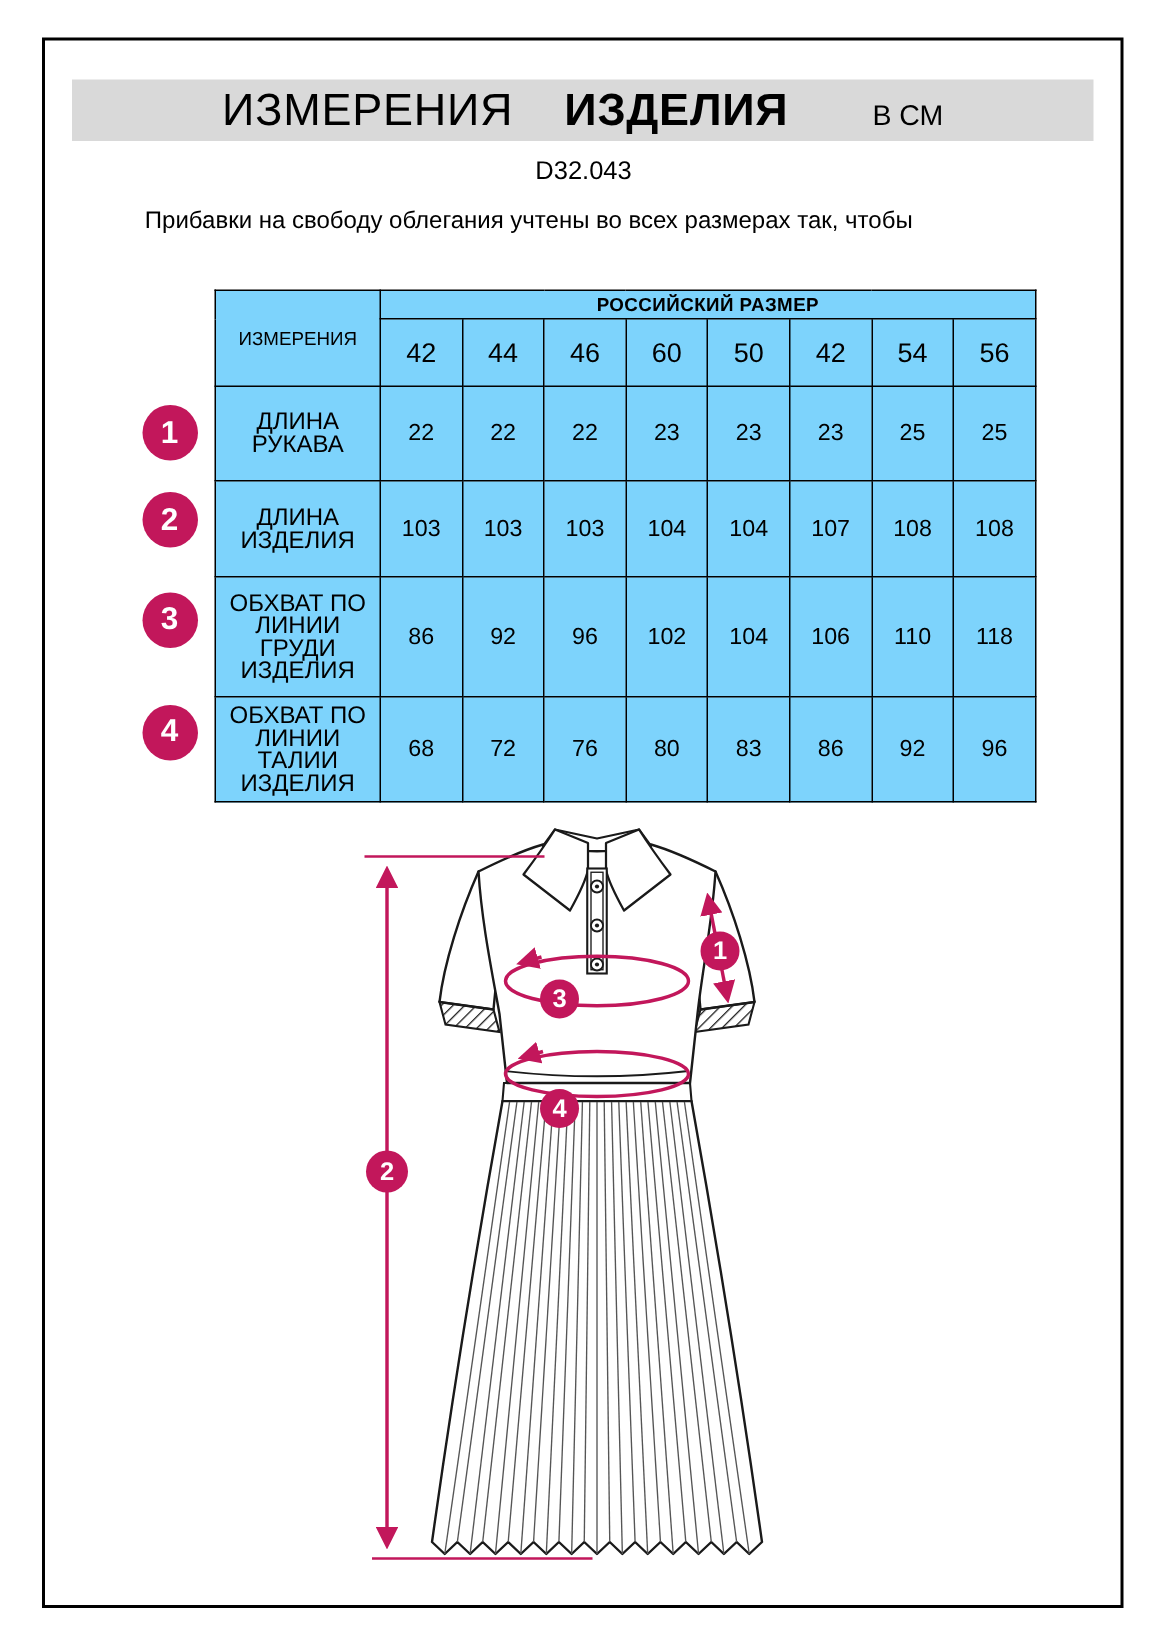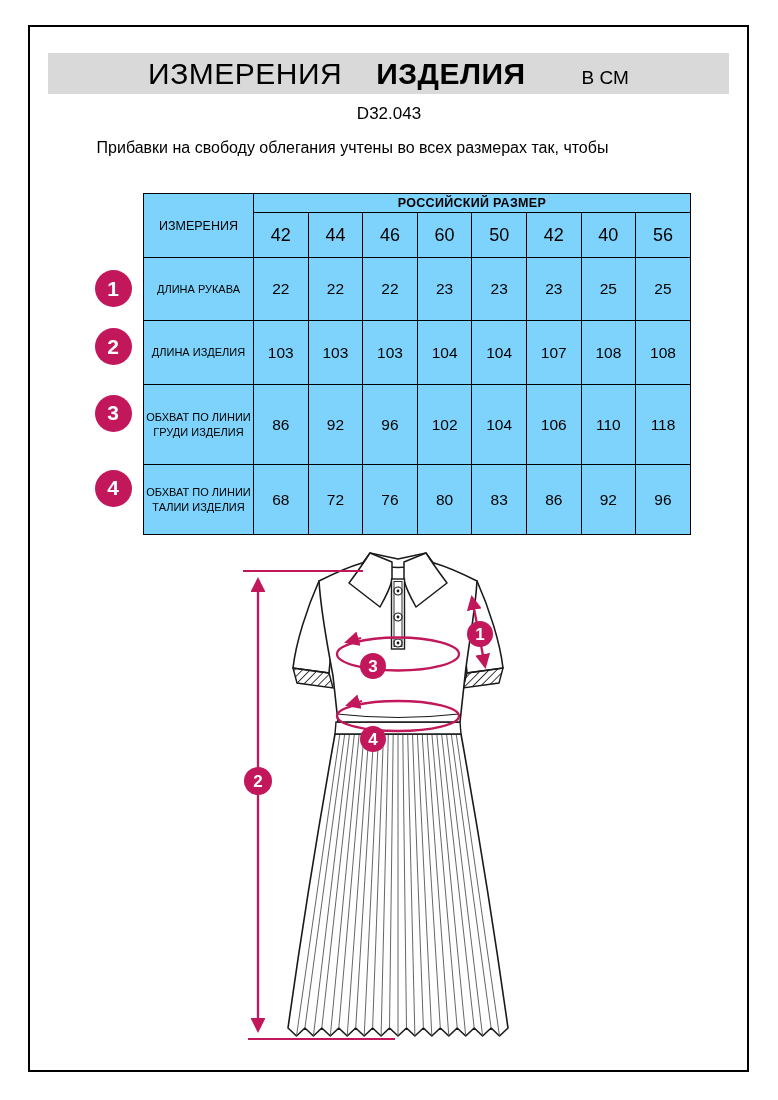--- a/index.html
+++ b/index.html
@@ -31,21 +31,21 @@
     position:absolute;left:143px;top:193px;width:547px;
     border-collapse:collapse;table-layout:fixed;
   }
   .size-table th,.size-table td{
     border:1.5px solid #000;text-align:center;vertical-align:middle;
     padding:0;background:#7dd3fc;
   }
   .measure-col-header{font-size:12.5px;font-weight:normal;}
   .size-group-header{font-size:12.5px;font-weight:bold;letter-spacing:.3px;}
   .size-col-header{font-size:18px;font-weight:normal;}
-  .row-label{font-size:11px;line-height:15px;font-weight:normal;padding:0 8px;}
+  .row-label{font-size:16px;line-height:15px;font-weight:normal;padding:0 8px;}
   .value-cell{font-size:15.5px;}
   .marker{
     position:absolute;width:37px;height:37px;border-radius:50%;
     background:#c2175b;color:#fff;font-size:21px;font-weight:bold;
     display:flex;align-items:center;justify-content:center;
   }
   .diagram{position:absolute;left:235px;top:550px;width:290px;height:520px;}
   .diagram svg{display:block;width:290px;height:520px;}
 </style>
 </head>
@@ -82,21 +82,21 @@
         <th rowspan="2" class="measure-col-header">ИЗМЕРЕНИЯ</th>
         <th colspan="8" class="size-group-header">РОССИЙСКИЙ РАЗМЕР</th>
       </tr>
       <tr style="height: 45px;">
         <th class="size-col-header">42</th>
         <th class="size-col-header">44</th>
         <th class="size-col-header">46</th>
         <th class="size-col-header">60</th>
         <th class="size-col-header">50</th>
         <th class="size-col-header">42</th>
-        <th class="size-col-header">40</th>
+        <th class="size-col-header">54</th>
         <th class="size-col-header">56</th>
       </tr>
     </thead>
   <tbody>
       <tr style="height: 63px;">
         <td class="row-label">ДЛИНА РУКАВА</td>
         <td class="value-cell">22</td>
         <td class="value-cell">22</td>
         <td class="value-cell">22</td>
         <td class="value-cell">23</td>

